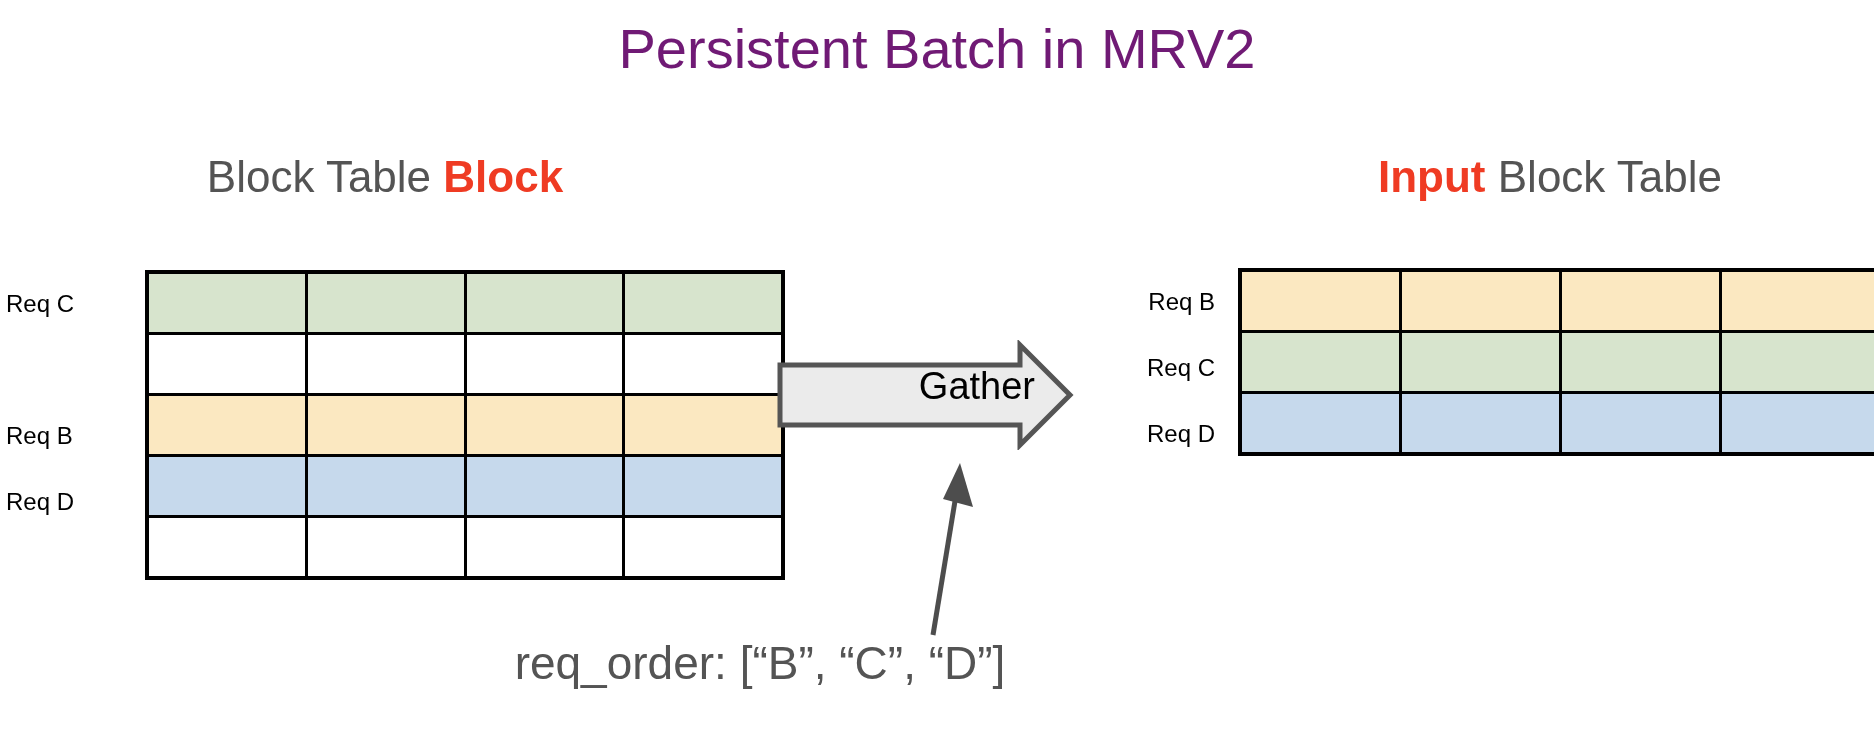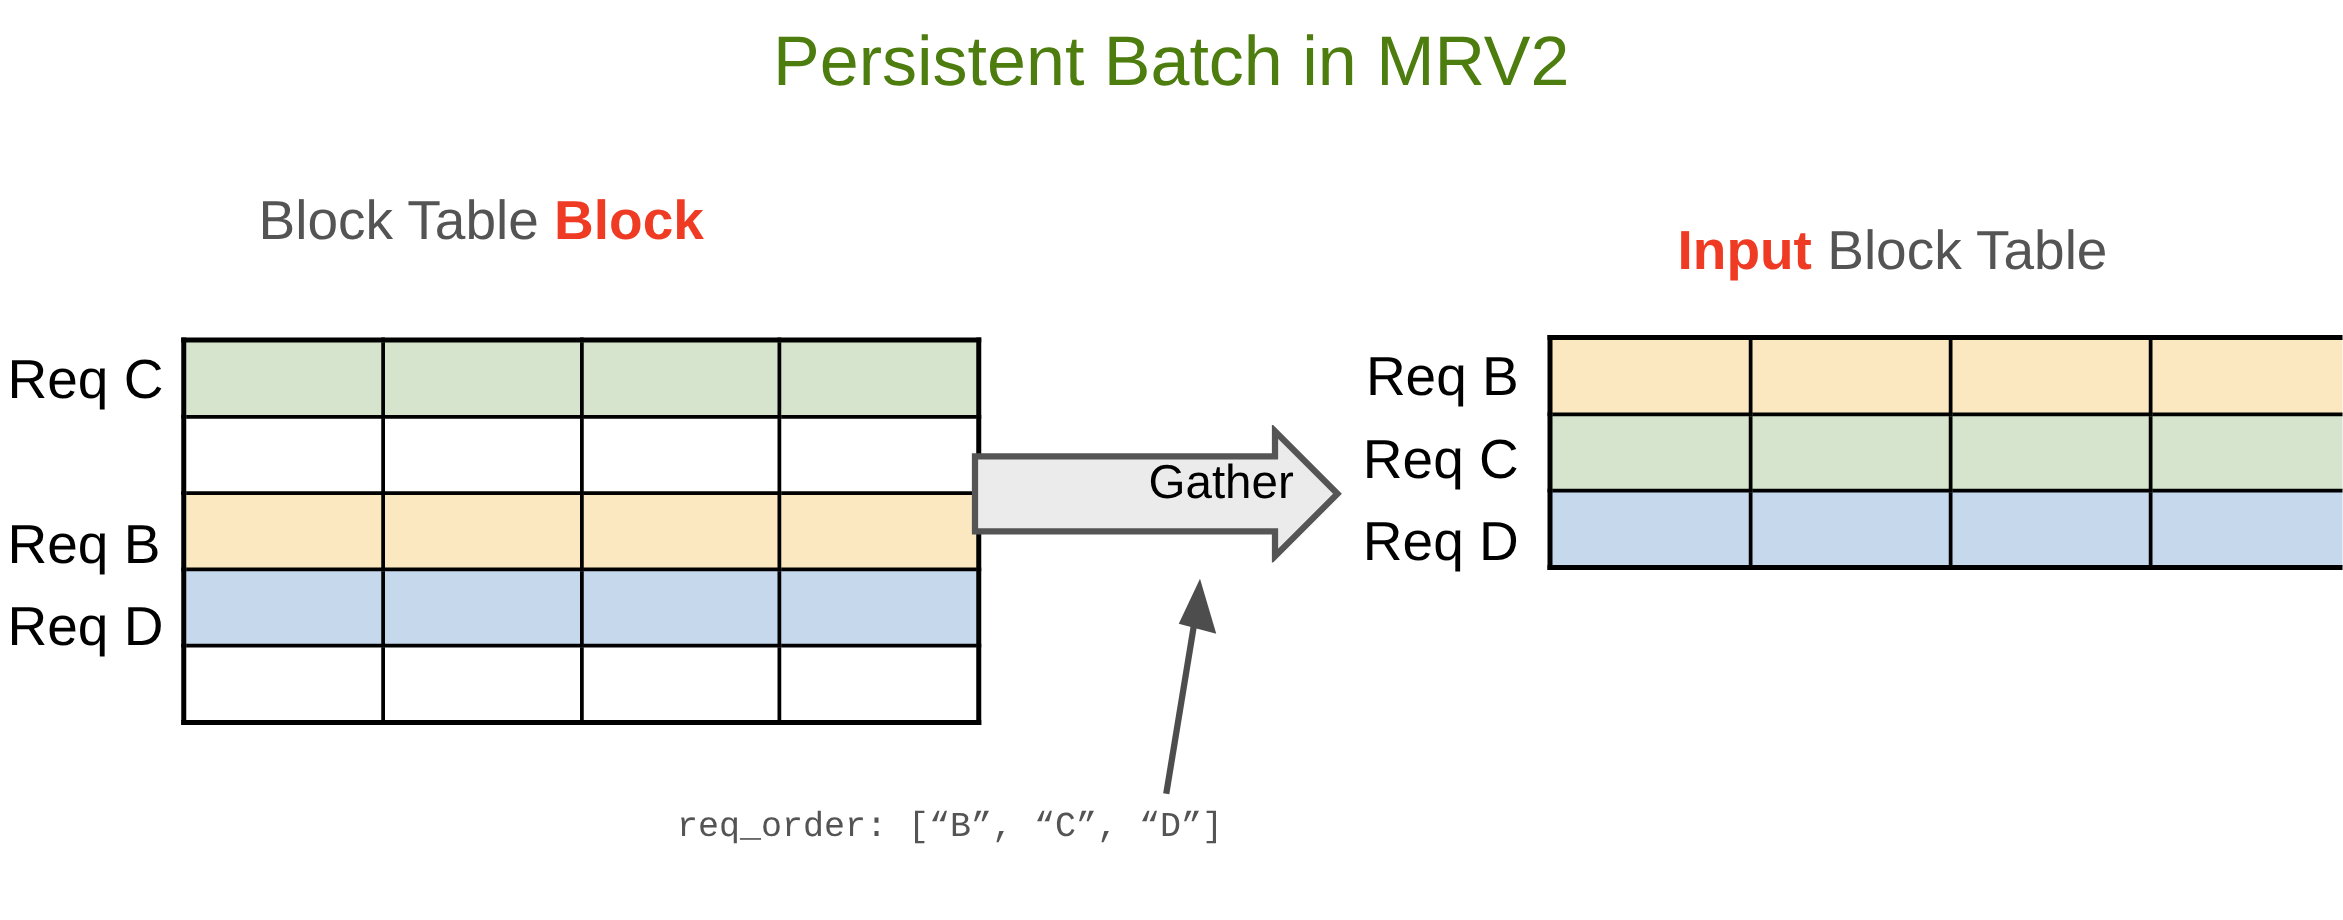--- a/index.html
+++ b/index.html
@@ -19,21 +19,21 @@
   
   #page-title {
     position: absolute;
     left: 0;
     top: 14px;
     width: 1874px;
     text-align: center;
     font-size: 56px;
     line-height: 70px;
     font-weight: 400;
-    color: #4d7c0f;
+    color: #701a75;
     white-space: nowrap;
   }
 
   
   .section-heading {
     position: absolute;
     font-size: 44px;
     line-height: 52px;
     font-weight: 400;
     color: #545454;
@@ -43,24 +43,23 @@
   .section-heading .emph {
     color: #ef3b23;
     font-weight: bold;
   }
   #heading-state {
     left: 95px;
     top: 151px;
     width: 580px;
   }
   #heading-input {
-    left: 1214px;
+    left: 1250px;
     top: 151px;
     width: 600px;
-    margin-top: 24px;
   }
 
   
   .block-table {
     position: absolute;
     border-collapse: collapse;
     table-layout: fixed;
     border: 4px solid #000000;
     background: #ffffff;
   }
@@ -83,21 +82,21 @@
   #table-input td { width: 157px; height: 58px; }
 
   .cell-green  { background: #d7e4cd; }
   .cell-yellow { background: #fbe8c1; }
   .cell-blue   { background: #c6d9ec; }
   .cell-white  { background: #ffffff; }
 
   
   .row-label {
     position: absolute;
-    font-size: 44px;
+    font-size: 24px;
     line-height: 40px;
     color: #000000;
     white-space: nowrap;
   }
   .row-label.right-side { text-align: right; }
 
   #label-state-c { left: 6px;  top: 284px; }
   #label-state-b { left: 6px;  top: 416px; }
   #label-state-d { left: 6px;  top: 482px; }
 
@@ -134,25 +133,24 @@
     height: 185px;
   }
 
   
   #req-order-caption {
     position: absolute;
     left: 430px;
     top: 638px;
     width: 660px;
     text-align: center;
-    font-size: 28px;
+    font-size: 46px;
     line-height: 50px;
     color: #545454;
     white-space: nowrap;
-    font-family: Liberation Mono, monospace;
   }
 </style>
 </head>
 <body>
 
 <div id="page-title">Persistent Batch in MRV2</div>
 
 <div id="heading-state" class="section-heading"><span>Block Table </span><span class="emph">Block</span></div>
 
 <div id="heading-input" class="section-heading"><span class="emph">Input</span><span> Block Table</span></div>

